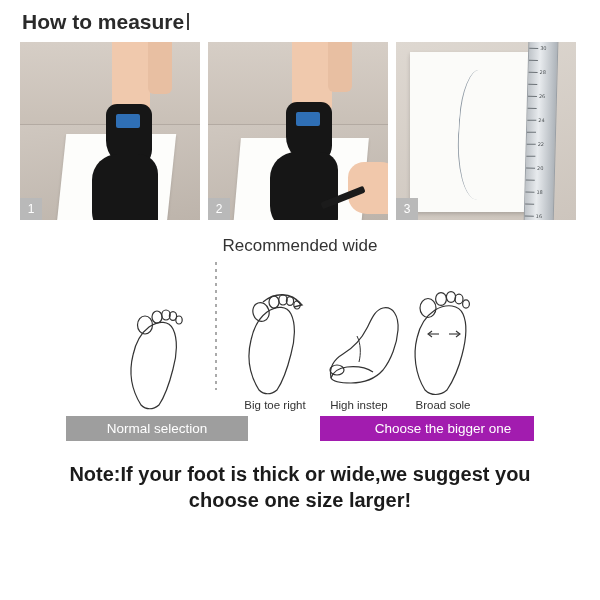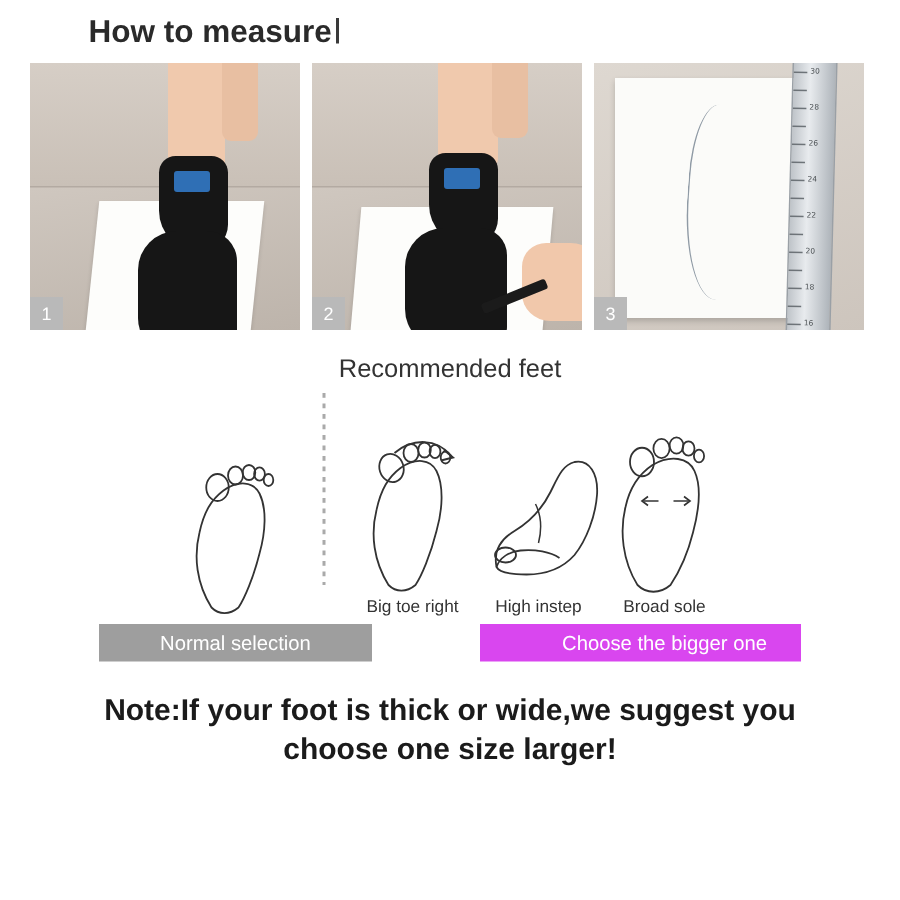--- a/index.html
+++ b/index.html
@@ -19,21 +19,20 @@
   .header {
     padding: 10px 0 6px 22px;
     display: flex;
     align-items: baseline;
   }
   .header-title {
     font-size: 21px;
     font-weight: bold;
     color: #2a2a2a;
     letter-spacing: 0px;
-    margin-left: 37px;
   }
   .header-divider {
     width: 2px;
     height: 17px;
     background: #3a3a3a;
     margin: 0 6px 0 3px;
     position: relative;
     top: 1px;
   }
   .header-sub {
@@ -296,21 +295,21 @@
           <div class="num" style="top:149px">18</div>
         <div class="tick" style="top:164px"></div>
         <div class="tick" style="top:176px"></div>
           <div class="num" style="top:173px">16</div>
       </div>
     </div>
     <div class="step-badge">3</div>
   </div>
 </div>
 
-<div class="rec-title">Recommended feet</div>
+<div class="rec-title">Recommended wide</div>
 
 <div class="feet-row">
 
   <div class="foot-cell">
     <div class="foot-art">
       <svg width="84" height="115" viewBox="0 0 84 115">
         <path d="M26 108 C16 92 14 74 18 58 C21 44 26 36 34 30 C44 23 54 24 58 32 C63 42 62 58 58 72 C54 88 48 102 44 108 C38 113 31 113 26 108 Z" fill="none" stroke="#333" stroke-width="1.2"></path>
         <ellipse cx="30" cy="28" rx="7.5" ry="9" fill="none" stroke="#333" stroke-width="1.2"></ellipse>
         <ellipse cx="42" cy="20" rx="5" ry="6" fill="none" stroke="#333" stroke-width="1.2"></ellipse>
         <ellipse cx="51" cy="18" rx="4.2" ry="5" fill="none" stroke="#333" stroke-width="1.2"></ellipse>
@@ -367,19 +366,19 @@
             <path d="M55 49 L59 52 L55 55"></path>
         </g>
       </svg>
     </div>
     <div class="foot-label">Broad sole</div>
   </div>
 </div>
 
 <div class="btn-row">
   <div class="btn" style="background:#9e9e9e;">Normal selection</div>
-  <div class="btn" style="background:#d946ef;padding-left:48px;">Choose the bigger one</div>
+  <div class="btn" style="background:#a21caf;padding-left:48px;">Choose the bigger one</div>
 </div>
 
 <div class="note">
   <div>Note:If your foot is thick or wide,we suggest you</div>
   <div>choose one size larger!</div>
 </div>
 
 </body></html>

